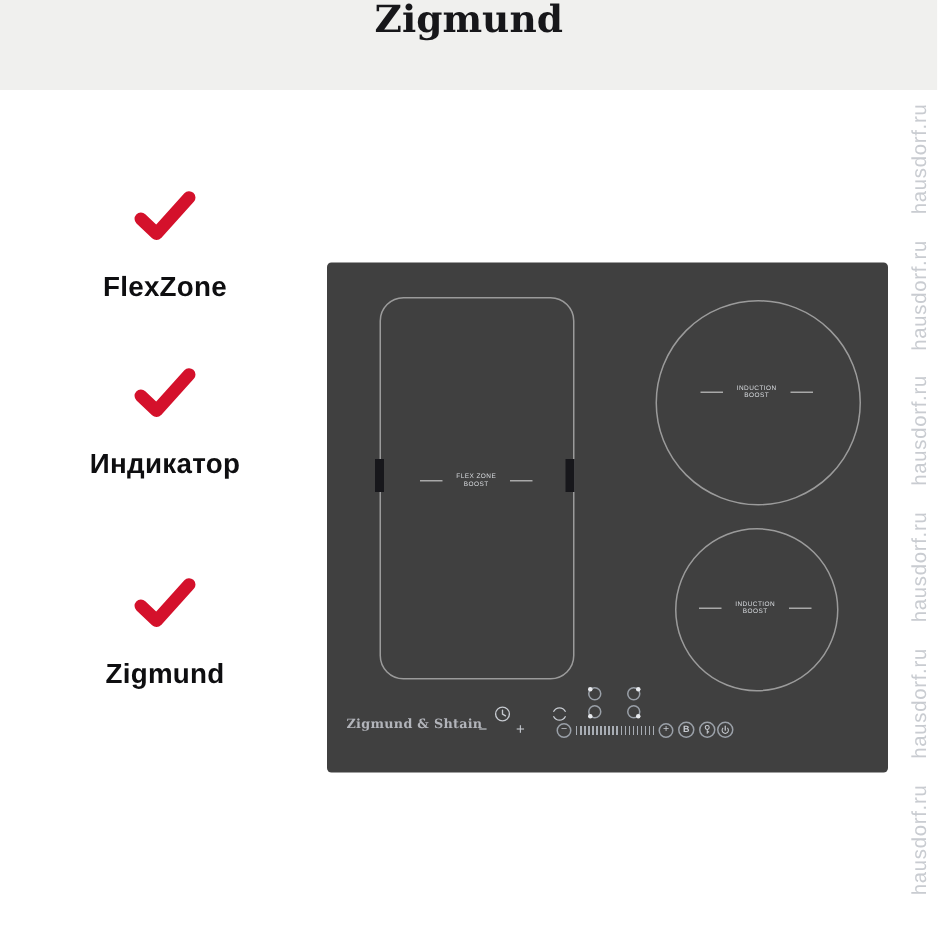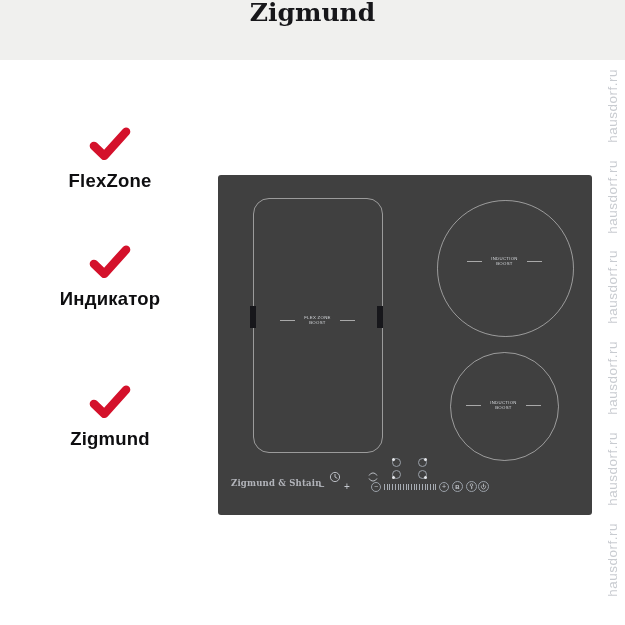--- a/index.html
+++ b/index.html
@@ -19,21 +19,21 @@
   .watermark span{writing-mode:vertical-rl;transform:rotate(180deg);
                   font-size:13.5px;color:#c9ccd1;letter-spacing:.5px;white-space:nowrap;}
 
   
   .feature{position:absolute;left:5px;width:210px;display:flex;flex-direction:column;
            align-items:center;z-index:3;}
   .feature.f1{top:127px;}
   .feature.f2{top:245px;}
   .feature.f3{top:385px;}
   .check{width:42px;height:34px;display:block;}
-  .feature-label{margin-top:9px;font-size:18.5px;font-weight:700;line-height:22px;
+  .feature-label{margin-top:19px;font-size:18.5px;font-weight:700;line-height:22px;
                  color:#0e0e10;text-align:center;letter-spacing:.2px;}
 
   
   .cooktop{position:absolute;left:218px;top:175px;width:374px;height:340px;
            background:#404040;border-radius:3px;z-index:2;}
 
   .flexzone{position:absolute;left:35px;top:23px;width:128px;height:253px;
             border:1px solid rgba(255,255,255,.48);border-radius:16px;}
   .fz-gap{position:absolute;width:6px;height:22px;background:#17171b;}
   .fz-gap.left{left:32px;top:131px;}

